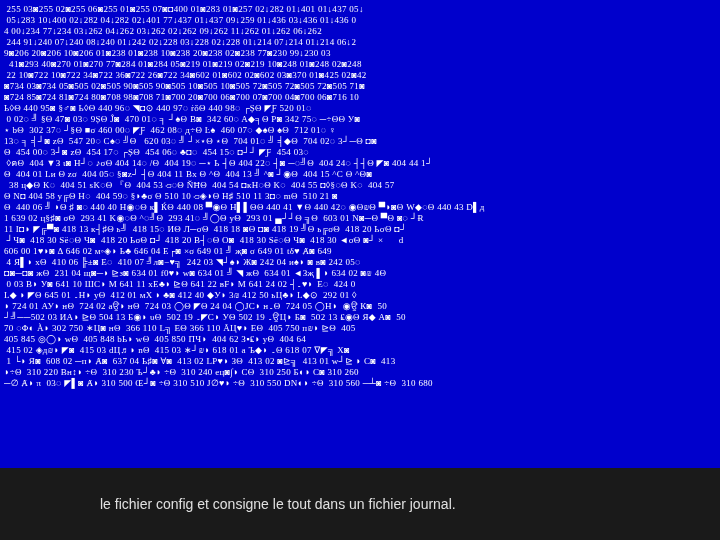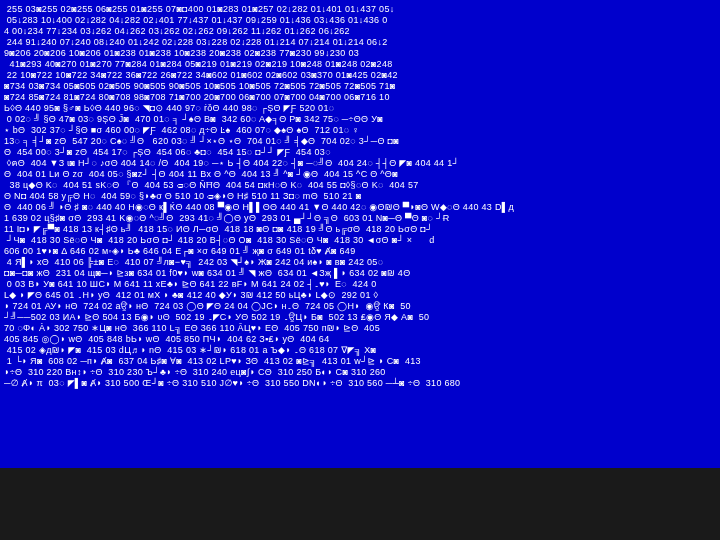--- a/index.html
+++ b/index.html
@@ -1,16 +1,16 @@
 <!DOCTYPE html>
 <html><head>
 <meta charset="utf-8">
 <style>
 body{margin:0;background:#1a1a1a;font-family:sans-serif;}
-.code-block{background:#0000CC;color:#FFFFFF;font-family:Liberation Sans, sans-serif;font-size:9px;line-height:11px;padding:4px;width:712px;height:460px;overflow:hidden;white-space:pre;letter-spacing:0.3px;}
+.code-block{background:#0000CC;color:#FFFFFF;font-family:Liberation Serif, serif;font-size:9px;line-height:11px;padding:4px;width:712px;height:460px;overflow:hidden;white-space:pre;letter-spacing:0.3px;}
 .caption{color:#e0e0e0;font-size:14px;padding:6px 60px 0 100px;line-height:20px;}
 </style>
 </head>
 <body>
 
 <div class="code-block"> 255 03◙255 02◙255 06◙255 01◙255 07◙◘400 01◙283 01◙257 02↓282 01↓401 01↓437 05↓
  05↓283 10↓400 02↓282 04↓282 02↓401 77↓437 01↓437 09↓259 01↓436 03↓436 01↓436 0
 4 00↓234 77↓234 03↓262 04↓262 03↓262 02↓262 09↓262 11↓262 01↓262 06↓262 
  244 91↓240 07↓240 08↓240 01↓242 02↓228 03↓228 02↓228 01↓214 07↓214 01↓214 06↓2
 9◙206 20◙206 10◙206 01◙238 01◙238 10◙238 20◙238 02◙238 77◙230 99↓230 03 
@@ -39,13 +39,14 @@
 ◗ 724 01 АУ◗ нΘ  724 02 аਉ◗ нΘ  724 03 ◯Θ ◤Θ 24 04 ◯JC◗ н۔Θ  724 05 ◯Н◗  ◉ਉ К◙  50
 ┘╝──502 03 ИА◗ ⊵Θ 504 13 Б◉◗ υΘ  502 19 ۔◤C◗ УΘ 502 19 ۔ਉЦ◗ Б◙  502 13 ₤◉Θ Я◆ А◙  50
 70 ◌Φ◐ À◗ 302 750 ∗Ц◙ нΘ  366 110 L╗ ЕΘ 366 110 ĂЦ♥◗ ЕΘ  405 750 п₪◗ ⊵Θ  405
 405 845 ◎◯◗ wΘ  405 848 bЬ◗ wΘ  405 850 ΠЧ◗  404 62 З▪₤◗ yΘ  404 64 
  415 02 ◈д₪◗ ◤◙  415 03 dЦ♬◗ nΘ  415 03 ∗┘₪◗ 618 01 a Ъ◆◗ ۔Θ 618 07 ∇◤╗ Χ◙ 
  1 └◗ Я◙  608 02 ─п◗ Ⱥ◙  637 04 Ь♯◙ Ɐ◙  413 02 LР♥◗ ЗΘ  413 02 ◙⊵╗  413 01 w┘⊵ ◗ С◙  413 
 ◗÷Θ  310 220 Вн↕◗ ÷Θ  310 230 Ъ┘♣◗ ÷Θ  310 240 ец◙∫◗ CΘ  310 250 Б◐◗ С◙ 310 260  
 ─∅ Ⱥ◗ π  03◌ ◤▌◙ Ⱥ◗ 310 500 Œ┘◙ ÷Θ 310 510 J∅♥◗ ÷Θ  310 550 DN◐◗ ÷Θ  310 560 ─┴◙ ÷Θ  310 680  </div>
 <div class="caption">
   <br>
+  <span>le fichier config et consigne le tout dans un fichier journal.</span>
 </div>
 
 </body></html>

